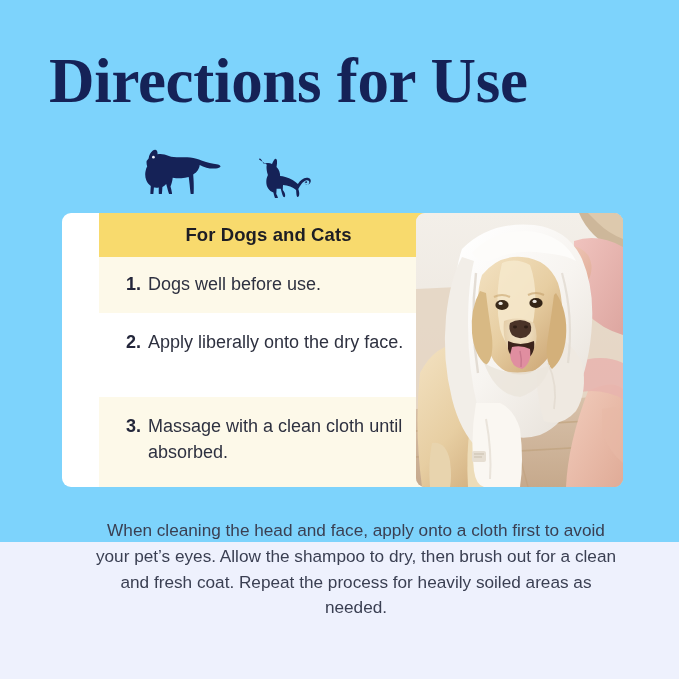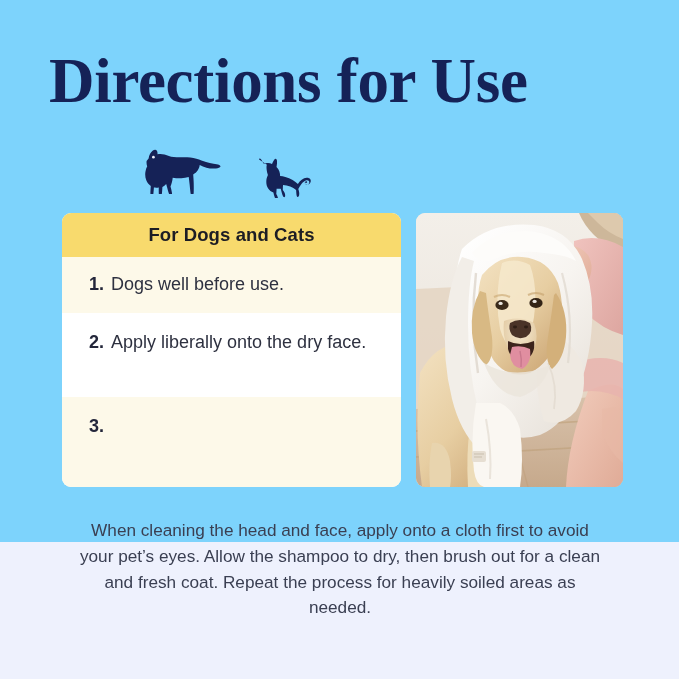--- a/index.html
+++ b/index.html
@@ -58,20 +58,21 @@
   
   .card {
     position: absolute;
     left: 62px;
     top: 213px;
     width: 339px;
     height: 274px;
     border-radius: 9px;
     overflow: hidden;
     background: #ffffff;
+    padding-left: 37px;
   }
   .card-header {
     height: 44px;
     background: #f8da6d;
     display: flex;
     align-items: center;
     justify-content: center;
     color: #1d1d24;
     font-size: 18.5px;
     font-weight: 700;
@@ -111,21 +112,21 @@
     height: 274px;
     border-radius: 9px;
     overflow: hidden;
     background: #e9e2da;
   }
   .photo svg { display: block; width: 100%; height: 100%; }
 
   
   .footer-note {
     position: absolute;
-    left: 78px;
+    left: 94px;
     top: 518px;
     width: 524px;
     text-align: center;
     color: #3a3f52;
     font-size: 17.2px;
     line-height: 1.5;
   }
 </style>
 </head>
 <body>
@@ -157,20 +158,21 @@
         <span class="step-text">Dogs well before use.</span>
       </div>
 
       <div class="step alt-white step-2">
         <span class="step-num">2.</span>
         <span class="step-text">Apply liberally onto the dry face.</span>
       </div>
 
       <div class="step alt-cream step-3">
         <span class="step-num">3.</span>
+        <span class="step-text">Massage with a clean cloth until absorbed.</span>
       </div>
 
     </div>
   </div>
 
   <div class="photo">
     <svg viewBox="0 0 207 274" preserveAspectRatio="xMidYMid slice" xmlns="http://www.w3.org/2000/svg">
       <defs>
         <linearGradient id="wallG" x1="0" y1="0" x2="0" y2="1">
           <stop offset="0" stop-color="#f3efe9"></stop>

